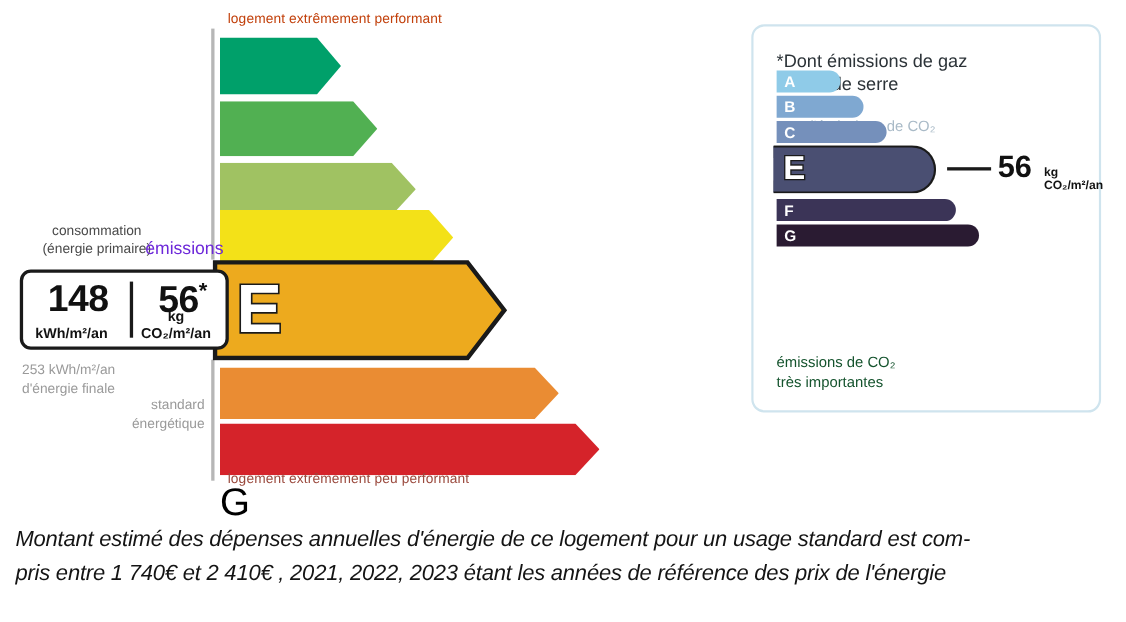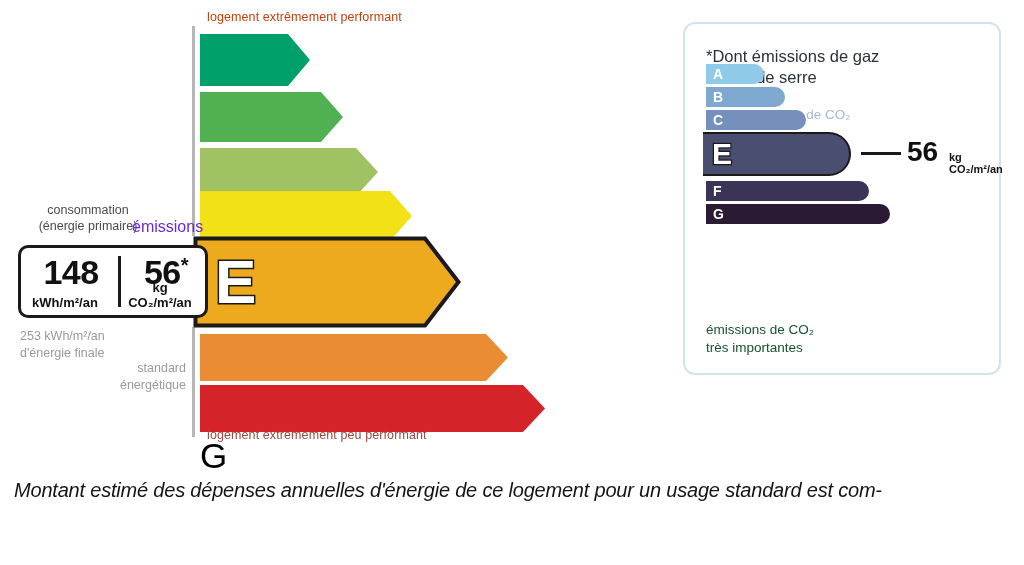--- a/index.html
+++ b/index.html
@@ -368,13 +368,14 @@
   <div id="co2-value-unit">kg CO₂/m²/an</div>
 
   <div id="co2-sub-bottom">
     <div>émissions de CO₂</div>
     <div>très importantes</div>
   </div>
 </div>
 
 <div id="caption">
   <div>Montant estimé des dépenses annuelles d'énergie de ce logement pour un usage standard est com-</div>
+  <div>pris entre 1 740€ et 2 410€ , 2021, 2022, 2023 étant les années de référence des prix de l'énergie</div>
 </div>
 
 </body></html>

